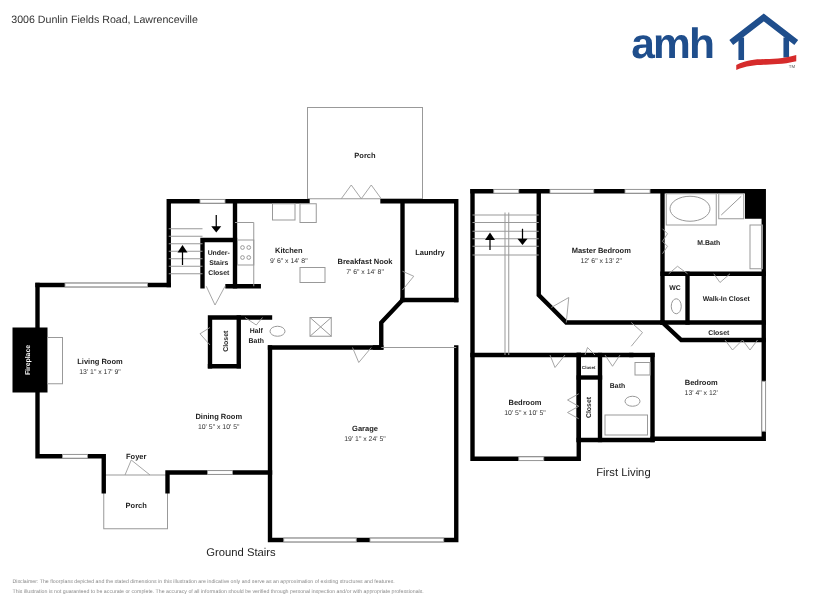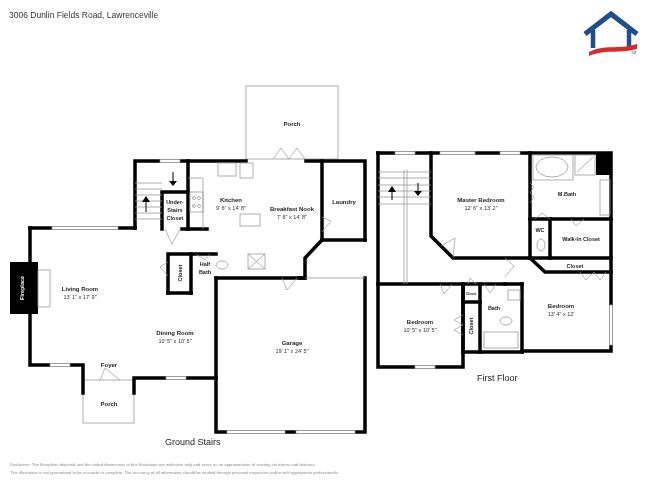--- a/index.html
+++ b/index.html
@@ -17,20 +17,21 @@
   .thin { stroke: #999; stroke-width: 0.8; fill: none; }
   .win { stroke: #999; stroke-width: 0.7; fill: #fff; }
   .door { stroke: #999; stroke-width: 0.7; fill: none; }
 </style>
 </head>
 <body>
 
 <div class="address">3006 Dunlin Fields Road, Lawrenceville</div>
 
 <div class="logo">
+  <span class="logo-text">amh</span>
   <svg width="135" height="50" style="position:absolute;left:0;top:0;">
     <polyline points="80,26 106,6 132,26" fill="none" stroke="#1f4e8c" stroke-width="5" stroke-linejoin="miter"></polyline>
     <line x1="88" y1="22" x2="88" y2="40" stroke="#1f4e8c" stroke-width="4.5"></line>
     <line x1="124" y1="22" x2="124" y2="38" stroke="#1f4e8c" stroke-width="4.5"></line>
     <path d="M84,44 C100,36 112,42 132,36 L132,41 C112,46 100,41 84,48 Z" fill="#d62b2b"></path>
     <text x="126" y="46" font-size="3.5" fill="#555" font-family="Liberation Sans, sans-serif">TM</text>
   </svg>
 </div>
 
 <svg class="plan" width="650" height="488" viewBox="0 0 650 488">
@@ -208,16 +209,16 @@
     <text class="room-dim" x="420" y="332">10' 5" x 10' 5"</text>
     <text x="471" y="295" font-size="3.5" font-weight="bold" text-anchor="middle" font-family="Liberation Sans, sans-serif" fill="#222">Closet</text>
     <text class="room-name-small" x="473" y="326" transform="rotate(-90 473 326)">Closet</text>
     <text class="room-name-small" x="494" y="310">Bath</text>
     <text class="room-name" x="561" y="308">Bedroom</text>
     <text class="room-dim" x="561" y="316">13' 4" x 12'</text>
   </g>
 </svg>
 
 <div class="floor-label" style="left:165px; top:437px;">Ground Stairs</div>
-<div class="floor-label" style="left:477px; top:373px;">First Floor</div>
+<div class="floor-label" style="left:477px; top:373px;">First Living</div>
 
 <div class="disclaimer" style="top:462px;">Disclaimer: The floorplans depicted and the stated dimensions in this illustration are indicative only and serve as an approximation of existing structures and features.</div>
 <div class="disclaimer" style="top:470px;">This illustration is not guaranteed to be accurate or complete. The accuracy of all information should be verified through personal inspection and/or with appropriate professionals.</div>
 
 </body></html>

